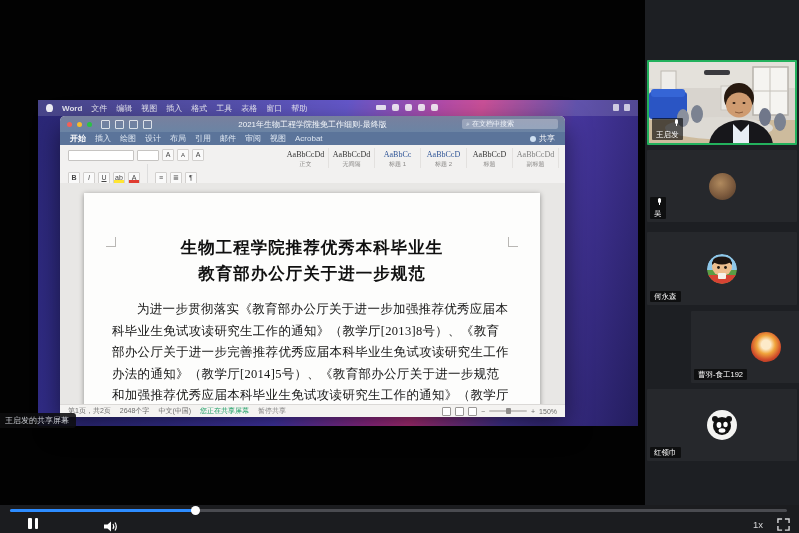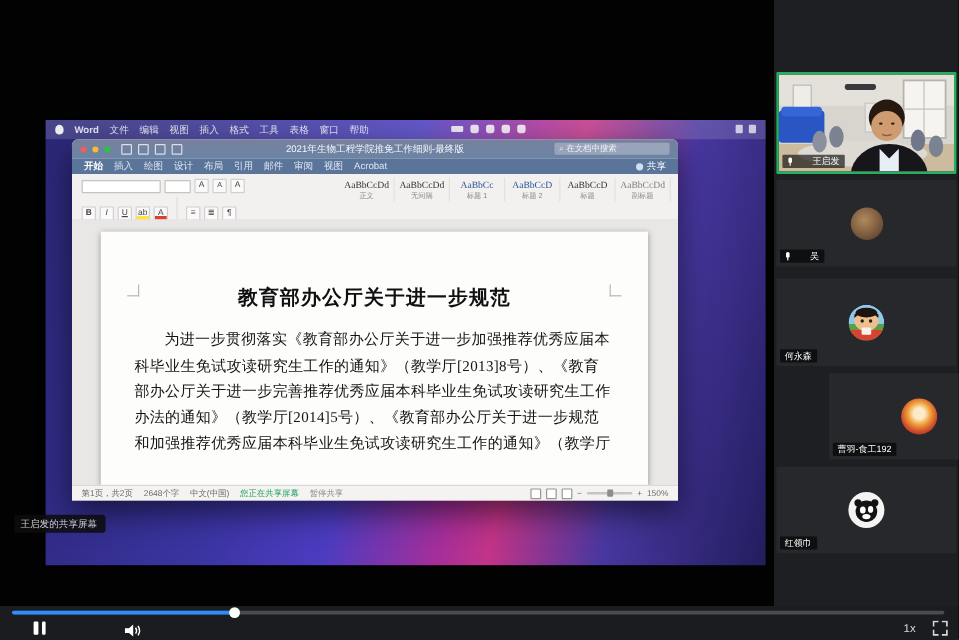--- a/index.html
+++ b/index.html
@@ -1,20 +1,20 @@
 <!DOCTYPE html>
 <html><head>
 <meta charset="utf-8">
 <style>
   html,body{margin:0;padding:0;background:#000;}
   #stage{position:relative;width:799px;height:533px;background:#050505;overflow:hidden;
          font-family:"Liberation Sans",sans-serif;-webkit-font-smoothing:antialiased;}
   
   .main-video{position:absolute;left:0;top:0;width:645px;height:505px;background:#020202;overflow:hidden;}
-  .screen{position:absolute;left:38px;top:100px;width:600px;height:371px;
+  .screen{position:absolute;left:38px;top:100px;width:600px;height:326px;
     background:linear-gradient(103deg,#2b2776 0%,#3a34a0 30%,#4b3cc0 46%,#a62e9a 60%,#c23487 66%,#47379f 80%,#231d5e 100%);}
   .menubar{position:absolute;left:0;top:0;right:0;height:16px;background:rgba(255,255,255,0.14);
     display:flex;align-items:center;gap:9px;padding:0 8px;color:#f2f2f8;font-size:8px;white-space:nowrap;}
   .apple{width:7px;height:8px;background:#fff;border-radius:50% 50% 45% 45%;opacity:.9;}
   .mi{opacity:.92;}
   .mb-status{position:absolute;left:338px;top:4px;display:flex;gap:6px;align-items:center;}
   .mb-status i{display:block;width:7px;height:7px;background:rgba(255,255,255,.85);border-radius:2px;}
   .mb-status i.b{width:10px;height:5px;border-radius:1px;}
   .mb-clock{position:absolute;right:8px;top:4px;display:flex;gap:5px;}
   .mb-clock i{display:block;width:6px;height:7px;background:rgba(255,255,255,.7);border-radius:1px;}
@@ -61,28 +61,28 @@
   .doc-body div{white-space:nowrap;overflow:hidden;}
   .doc-body div:first-child{text-indent:2em;}
   .statusbar{position:absolute;left:0;right:0;bottom:0;height:12px;background:#f4f3f1;border-top:1px solid #dbd9d7;
     display:flex;align-items:center;gap:9px;padding:0 8px;font-size:7px;color:#6b6b6b;white-space:nowrap;}
   .st-share{color:#1a9e63;}
   .st-pause{color:#8b8b8b;}
   .st-right{margin-left:auto;display:flex;align-items:center;gap:4px;}
   .vic{display:block;width:7px;height:7px;border:1px solid #9a9896;border-radius:1px;background:#fff;}
   .zoomtrack{width:38px;height:2px;background:#c7c5c3;border-radius:1px;position:relative;}
   .zoomknob{position:absolute;left:17px;top:-2px;width:5px;height:6px;background:#8f8d8b;border-radius:1px;}
-  .share-label{position:absolute;left:12px;top:413px;background:rgba(12,12,14,.88);color:#c9ccd2;
-    font-size:8px;padding:2px 7px 2px 5px;border-radius:0 3px 3px 0;margin-top:16px;}
+  .share-label{position:absolute;left:0;top:413px;background:rgba(12,12,14,.88);color:#c9ccd2;
+    font-size:8px;padding:2px 7px 2px 5px;border-radius:0 3px 3px 0;}
   
   .sidebar{position:absolute;left:645px;top:0;width:154px;height:505px;background:#1d1f23;}
   .tile{position:absolute;left:2px;width:150px;background:#26282c;overflow:hidden;border-radius:1px;}
   .tile.speaking{border:2px solid #23b15d;width:146px;}
-  .nametag{position:absolute;left:3px;bottom:3px;display:flex;align-items:center;gap:16px;
-    background:rgba(0,0,0,.62);color:#fff;font-size:7.5px;line-height:9px;padding:1px 4px;border-radius:1px;}
+  .nametag{position:absolute;left:3px;bottom:3px;display:flex;align-items:flex-end;gap:3px;
+    background:rgba(0,0,0,.62);color:#fff;font-size:7.5px;line-height:9px;padding:1px 4px;border-radius:1px;flex-direction:column;}
   .avwrap{display:flex;align-items:center;justify-content:center;height:100%;}
   .avatar{border-radius:50%;overflow:hidden;}
   .av2{width:27px;height:27px;background:radial-gradient(circle at 42% 38%,#b08a5e 0%,#7d5b3e 55%,#4a3628 100%);filter:blur(.4px);}
   .av4{width:30px;height:30px;background:radial-gradient(circle at 50% 42%,#fdeac9 0%,#fdeac9 20%,#f0a43c 40%,#cf4a2a 66%,#801f1a 100%);}
   .av5{width:30px;height:30px;background:#f4f4f2;display:flex;align-items:center;justify-content:center;}
   
   .playerbar{position:absolute;left:0;top:505px;width:799px;height:28px;background:#1b1c1f;}
   .progress{position:absolute;left:10px;right:12px;top:4px;height:3px;background:#4a4b50;border-radius:2px;}
   .progress-fill{height:100%;background:#2d8cff;border-radius:2px;width:0;}
   .progress-knob{position:absolute;top:-3px;left:0;width:9px;height:9px;border-radius:50%;background:#fff;}
@@ -208,20 +208,21 @@
               <div class="l">副标题</div>
             </div>
           </div>
         </div>
 
         <div class="docarea">
           <div class="page">
             <span class="cmark tl"></span>
             <span class="cmark tr"></span>
             <div class="doc-title">
+              <div>生物工程学院推荐优秀本科毕业生</div>
               <div>教育部办公厅关于进一步规范</div>
             </div>
             <div class="doc-body">
               <div>为进一步贯彻落实《教育部办公厅关于进一步加强推荐优秀应届本</div>
               <div>科毕业生免试攻读研究生工作的通知》（教学厅[2013]8号）、《教育</div>
               <div>部办公厅关于进一步完善推荐优秀应届本科毕业生免试攻读研究生工作</div>
               <div>办法的通知》（教学厅[2014]5号）、《教育部办公厅关于进一步规范</div>
               <div>和加强推荐优秀应届本科毕业生免试攻读研究生工作的通知》（教学厅</div>
 
             </div>

